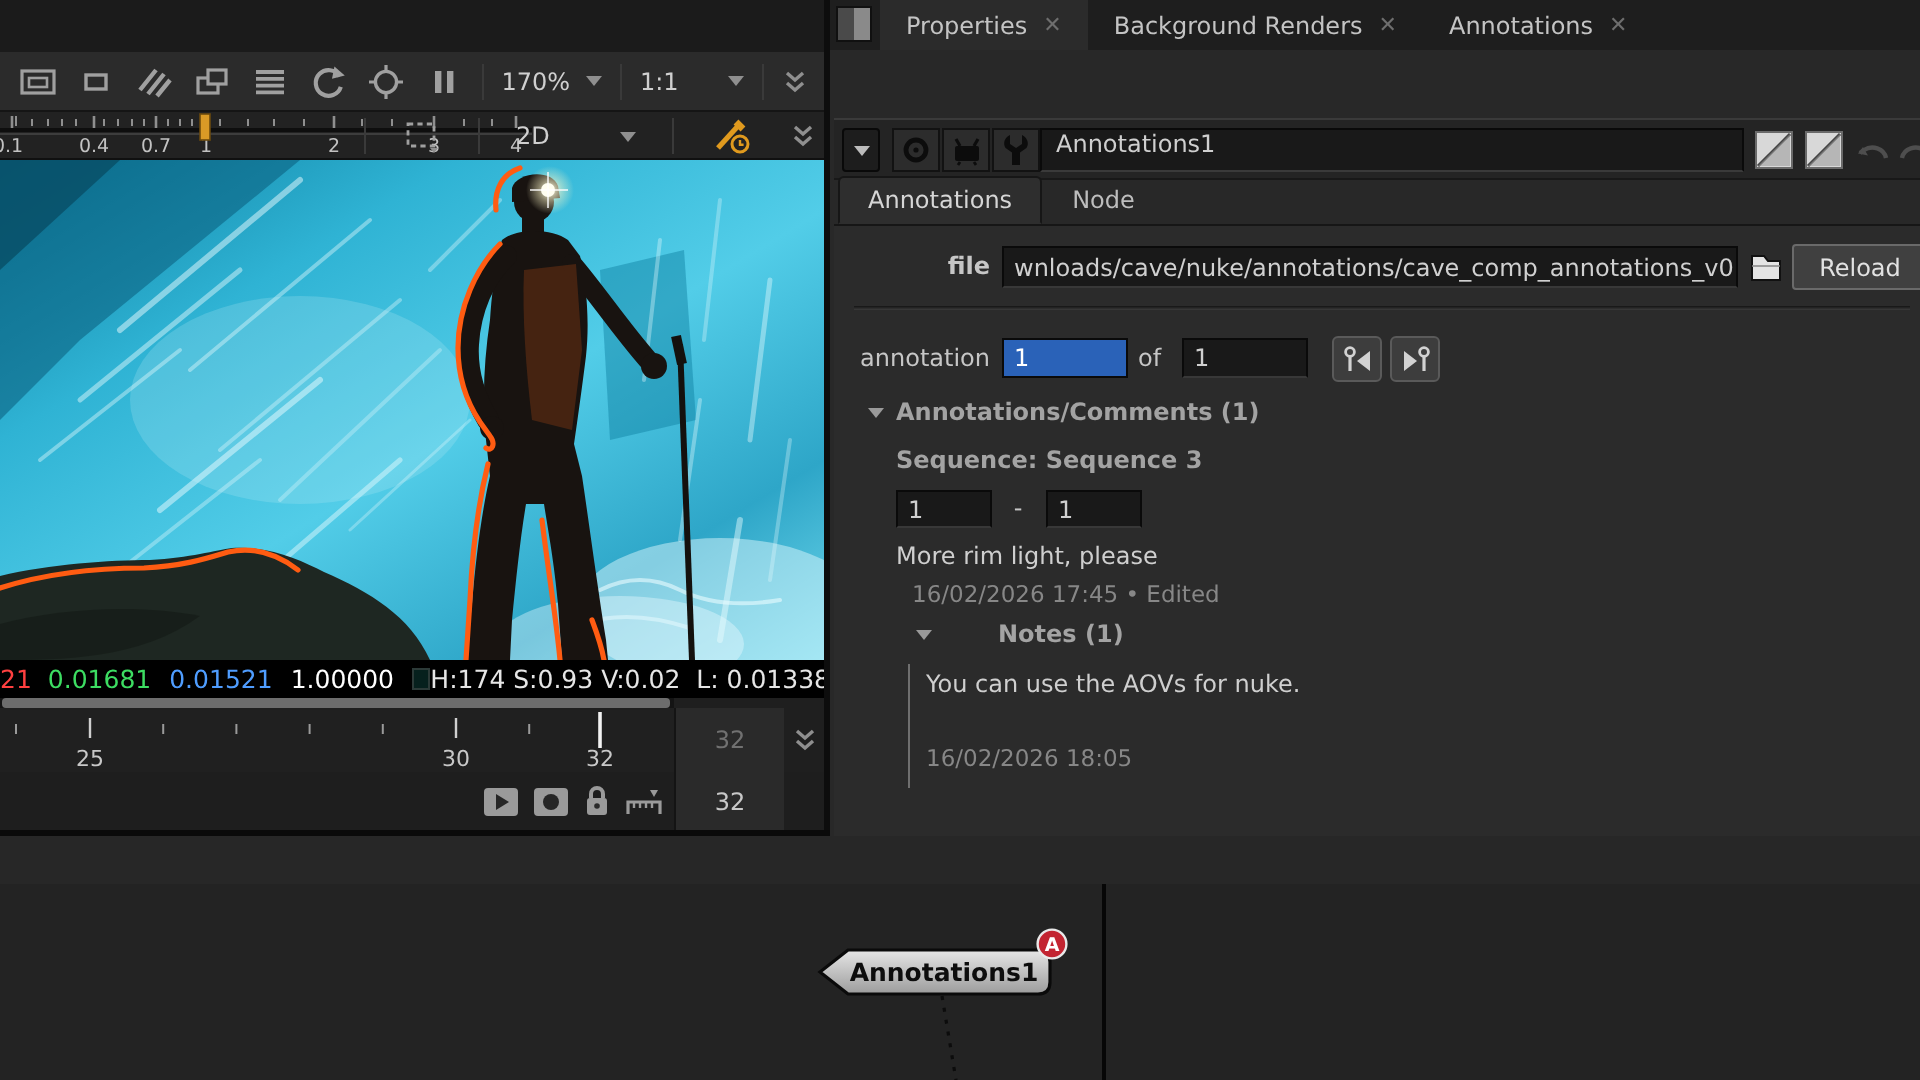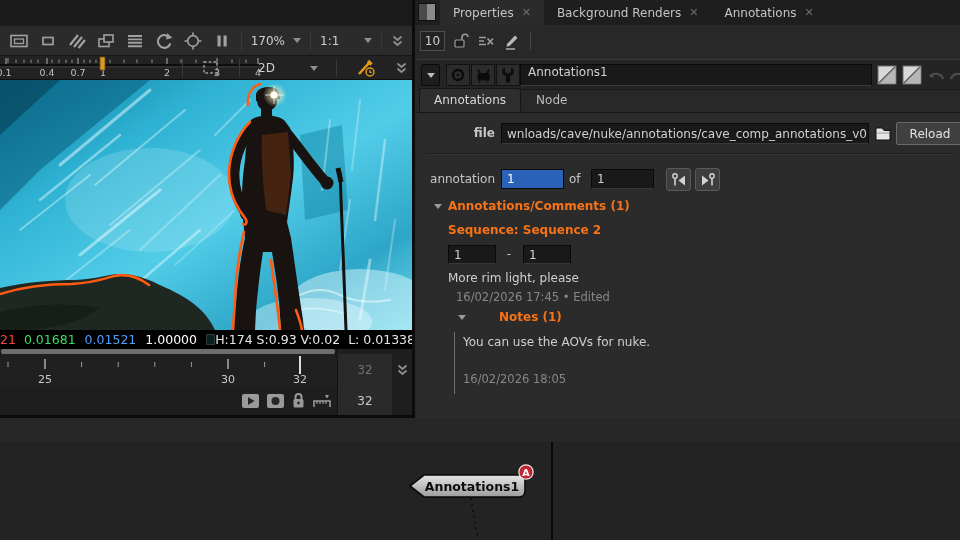--- a/index.html
+++ b/index.html
@@ -103,21 +103,21 @@
     border:1px solid #6a6a6a; border-radius:2px; color:#e2e2e2; font-size:12px;
     display:flex; align-items:center; justify-content:center; }
   .hdiv { position:absolute; left:10px; width:528px; height:2px;
     background:linear-gradient(#141414,#3c3c3c); }
 
   #anno-index { left:84px; top:56px; width:63px; height:20px; background:#2a62b8; border:1px solid #0a0a0a; color:#fff; }
   #anno-count { left:174px; top:56px; width:63px; height:20px; }
   .navbtn { position:absolute; top:55px; width:25px; height:23px; background:#3d3d3d;
     border:1px solid #5a5a5a; border-radius:3px; display:flex; align-items:center; justify-content:center; }
 
-  .grp-head { position:absolute; font-size:12px; font-weight:bold; color:#f97316; }
+  .grp-head { position:absolute; font-size:12px; font-weight:bold; color:#a3a3a3; }
   .tri-small { width:0; height:0; border-left:4px solid transparent; border-right:4px solid transparent;
     border-top:5px solid #9a9a9a; position:absolute; }
   .note-text { position:absolute; font-size:12px; color:#cfcfcf; }
   .meta-text { position:absolute; font-size:11.5px; color:#878787; }
   #notes-block { position:absolute; left:37px; top:219px; width:400px; height:62px;
     border-left:1px solid #6f6f6f; }
 
   
   #bottom-strip { left:0; top:418px; width:960px; height:24px; background:#272727; }
   #node-graph { left:0; top:442px; width:960px; height:98px; background:#232323; }
@@ -381,38 +381,20 @@
       <div class="ptab">
         <span>Background Renders</span>
         <span class="x">✕</span>
       </div>
       <div class="ptab">
         <span>Annotations</span>
         <span class="x">✕</span>
       </div>
     </div>
 
-    <div id="p-toolbar" class="abs">
-      <div id="max-panels">
-        <span>10</span>
-      </div>
-      <svg width="16" height="17" viewBox="0 0 16 17">
-        <rect x="2" y="8" width="9" height="7" rx="1" fill="#1c1c1c" stroke="#9a9a9a" stroke-width="1.2"></rect>
-        <path d="M9,8 V5.5 a3,3 0 0 1 6,-0.5" fill="none" stroke="#9a9a9a" stroke-width="1.6"></path>
-      </svg>
-      <svg width="18" height="16" viewBox="0 0 18 16">
-        <path d="M2,4.5 H9 M2,8 H7 M2,11.5 H9" stroke="#9a9a9a" stroke-width="1.6"></path>
-        <path d="M10.5,5.5 L16,11.5 M16,5.5 L10.5,11.5" stroke="#9a9a9a" stroke-width="1.8"></path>
-      </svg>
-      <svg width="17" height="18" viewBox="0 0 17 18">
-        <path d="M4,12 L12,3.5 L14.5,6 L6.5,14 L3.5,14.8 Z" fill="#b8b8b8"></path>
-        <path d="M3,17 H12" stroke="#b8b8b8" stroke-width="1.4"></path>
-      </svg>
-      <div class="pt-sep"></div>
-    </div>
 
     <div id="node-header" class="abs">
       <div id="nh-arrow">
         <span class="caret" style="border-top-color:#bcbcbc;"></span>
       </div>
       <div class="nh-btn" style="left:29px;">
         <svg width="16" height="16" viewBox="0 0 16 16">
           <circle cx="8" cy="8" r="5" fill="none" stroke="#0c0c0c" stroke-width="2.4"></circle>
           <circle cx="8" cy="8" r="1.3" fill="#0c0c0c"></circle>
         </svg>
@@ -494,21 +476,21 @@
       <div class="navbtn" style="left:278px;">
         <svg width="18" height="15" viewBox="0 0 18 15">
           <polygon points="3,3.5 3,13.5 9.5,8.5" fill="#d2d2d2"></polygon>
           <circle cx="13" cy="4" r="2.2" fill="none" stroke="#d2d2d2" stroke-width="1.4"></circle>
           <line x1="13" y1="6.2" x2="13" y2="13.5" stroke="#d2d2d2" stroke-width="1.6"></line>
         </svg>
       </div>
 
       <span class="tri-small" style="left:17px; top:91px;"></span>
       <div class="grp-head" style="left:31px; top:86px;">Annotations/Comments (1)</div>
-      <div class="grp-head" style="left:31px; top:110px;">Sequence: Sequence 2</div>
+      <div class="grp-head" style="left:31px; top:110px;">Sequence: Sequence 3</div>
 
       <div class="inp" style="left:31px; top:132px; width:48px; height:19px;">
         <span>1</span>
       </div>
       <div class="lab" style="left:86px; top:134px; width:12px; text-align:center;">-</div>
       <div class="inp" style="left:106px; top:132px; width:48px; height:19px;">
         <span>1</span>
       </div>
 
       <div class="note-text" style="left:31px; top:158px;">More rim light, please</div>

